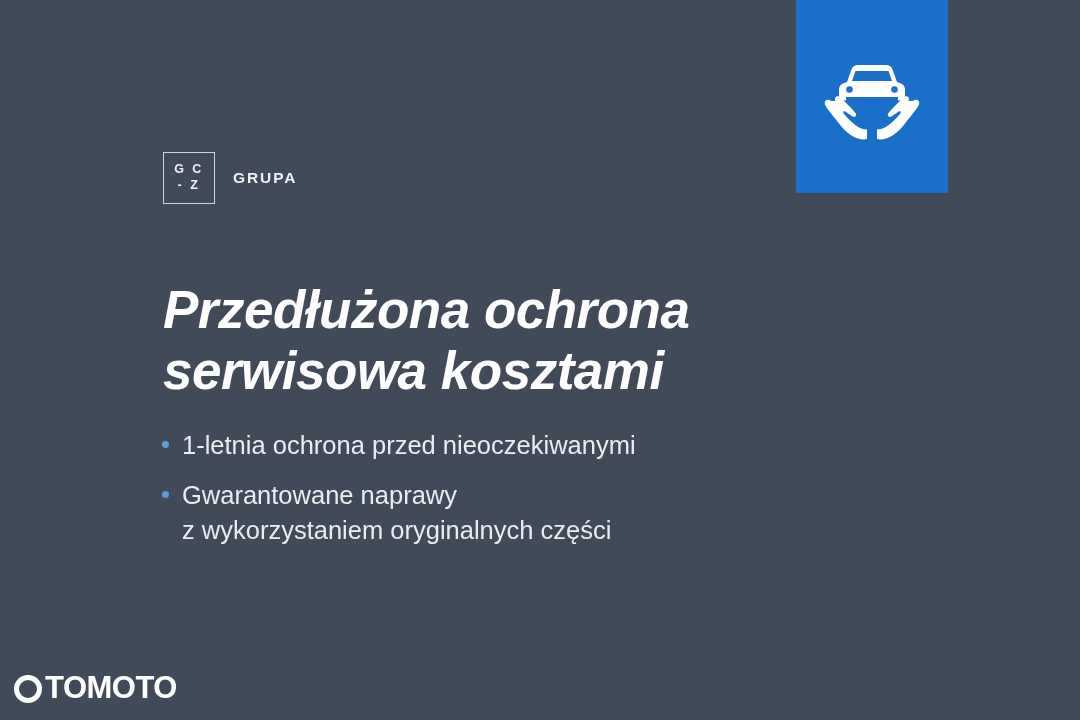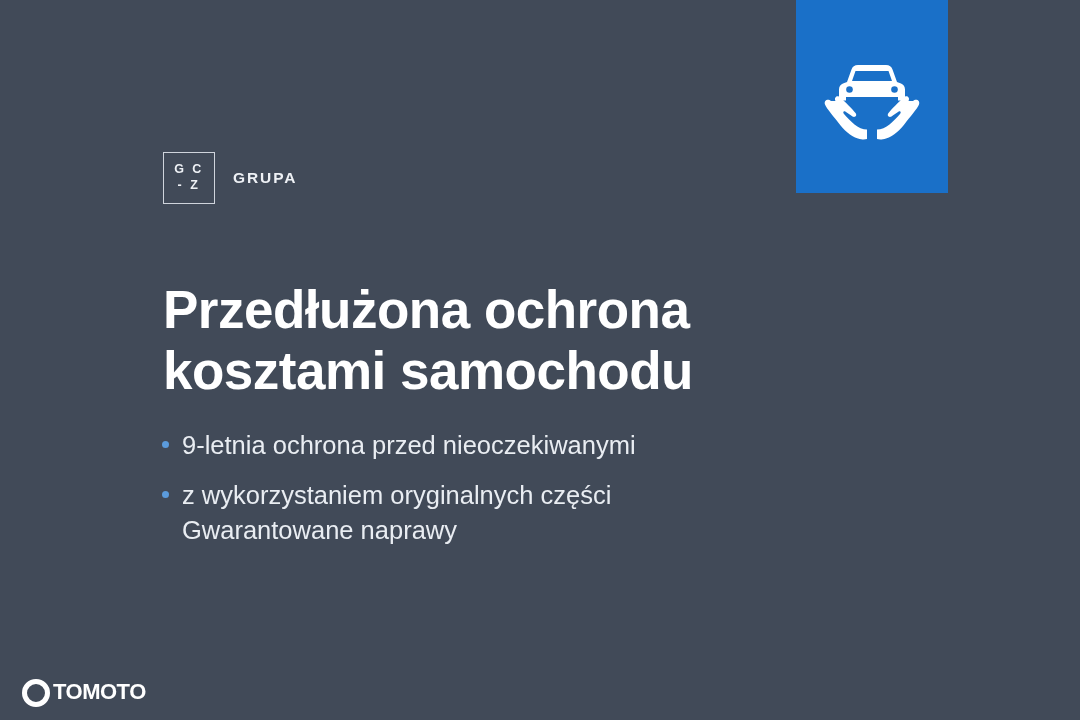--- a/index.html
+++ b/index.html
@@ -73,20 +73,21 @@
   .headline {
     position: absolute;
     top: 280px;
     left: 163px;
     width: 790px;
     color: #ffffff;
     font-size: 53px;
     line-height: 1.15;
     font-weight: 700;
     letter-spacing: -0.5px;
+    font-style: italic;
   }
   .headline span { display: block; }
 
   
   .bullets {
     position: absolute;
     top: 428px;
     left: 160px;
     width: 800px;
     list-style: none;
@@ -108,24 +109,24 @@
     width: 7px;
     height: 7px;
     border-radius: 50%;
     background: #5b9bdc;
   }
   .bullets li .line { display: block; }
 
   
   .footer-logo {
     position: absolute;
-    left: 22px;
+    left: 14px;
     bottom: 14px;
     color: #ffffff;
-    font-size: 22px;
+    font-size: 31px;
     font-weight: 700;
     letter-spacing: -0.5px;
     display: flex;
     align-items: center;
     text-align: right;
   }
   .footer-logo .o-ring {
     display: inline-block;
     width: 28px;
     height: 28px;
@@ -163,32 +164,32 @@
       <span>G C</span>
       <span>- Z</span>
     </div>
     <div class="brand-name">
       <span>GRUPA</span>
     </div>
   </div>
 
   <div class="headline">
     <span>Przedłużona ochrona</span>
-    <span>kosztami samochodu</span>
+    <span>serwisowa kosztami</span>
   </div>
 
   <ul class="bullets">
     <li>
       <span class="dot"></span>
-      <span class="line">9-letnia ochrona przed nieoczekiwanymi</span>
+      <span class="line">1-letnia ochrona przed nieoczekiwanymi</span>
     </li>
     <li>
       <span class="dot"></span>
+      <span class="line">Gwarantowane naprawy</span>
       <span class="line">z wykorzystaniem oryginalnych części</span>
-      <span class="line">Gwarantowane naprawy</span>
     </li>
   </ul>
 
   <div class="footer-logo">
     <span class="o-ring"></span>
     <span>TOMOTO</span>
   </div>
 
 </div>
 

